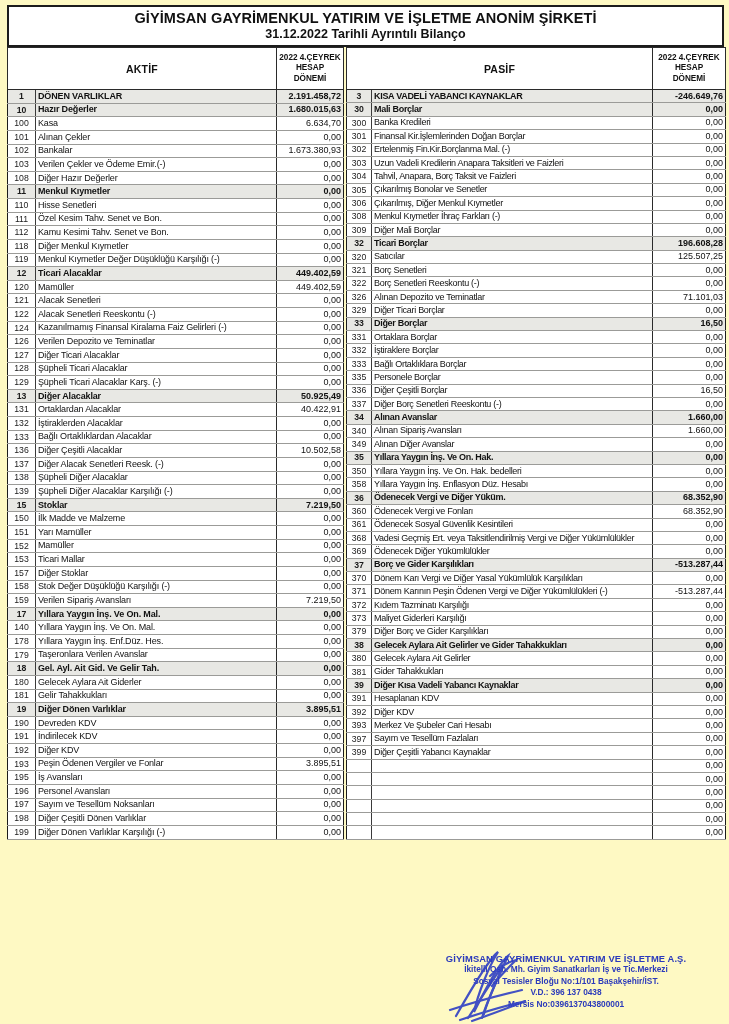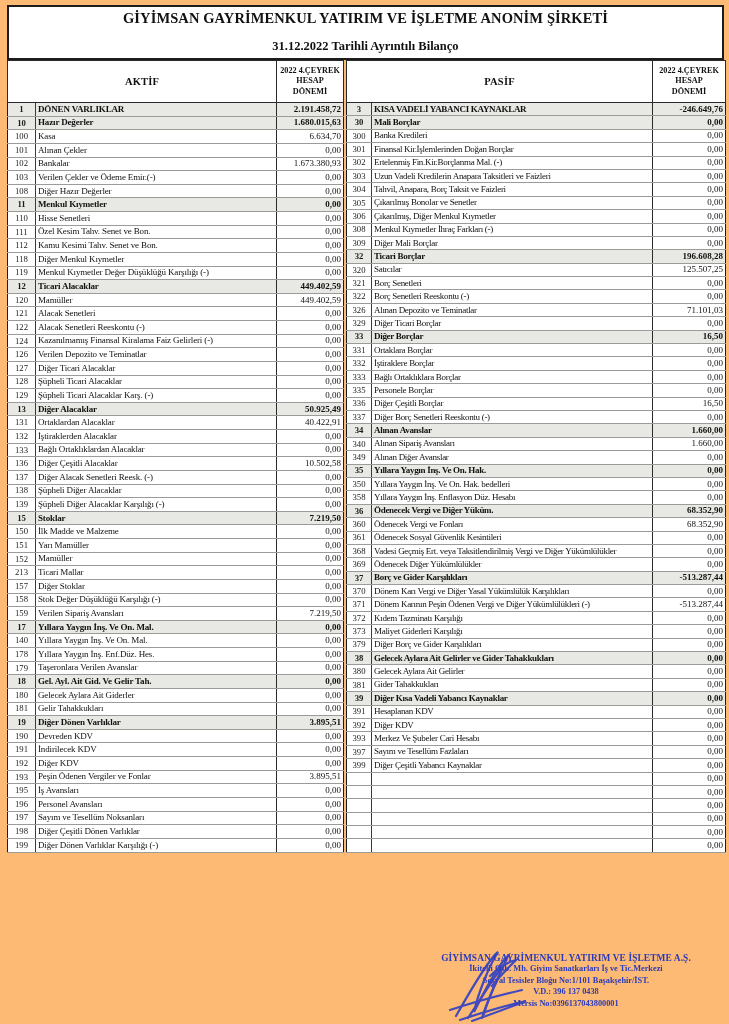--- a/index.html
+++ b/index.html
@@ -1,25 +1,25 @@
 <!DOCTYPE html>
 <html><head>
 <meta charset="utf-8">
 <style>
   html,body{margin:0;padding:0;background:#ffffff;}
   .sheet{
-    position:relative;width:729px;height:1024px;background:#fdba74;
-    font-family:Liberation Serif, serif;color:#111;overflow:hidden;
+    position:relative;width:729px;height:1024px;background:#fef9c3;
+    font-family:Liberation Sans, sans-serif;color:#111;overflow:hidden;
   }
   .doc{position:absolute;left:7px;top:5px;width:717px;}
   .title-box{
     border:2px solid #1c1c1c;text-align:center;padding:3px 0 4px 0;background:#fff;
   }
   .title-line1{font-size:14.5px;font-weight:bold;letter-spacing:.1px;}
-  .title-line2{font-size:12.5px;font-weight:bold;margin-top:12px;}
+  .title-line2{font-size:12.5px;font-weight:bold;margin-top:1px;}
   .tables{display:flex;gap:2px;}
   table{border-collapse:collapse;table-layout:fixed;background:#fff;}
   .t-left{width:336px;}
   .t-right{width:379px;}
   table{border:1.8px solid #1c1c1c;}
   thead th{
     height:41px;border:1px solid #2a2a2a;font-weight:bold;vertical-align:middle;
     background:#fff;padding:0;
   }
   .h-name{font-size:10.5px;letter-spacing:.2px;}
@@ -241,21 +241,21 @@
     <td class="code">151</td>
     <td class="label">Yarı Mamüller</td>
     <td class="value">0,00</td>
   </tr>
             <tr>
     <td class="code">152</td>
     <td class="label">Mamüller</td>
     <td class="value">0,00</td>
   </tr>
             <tr>
-    <td class="code">213</td>
+    <td class="code">153</td>
     <td class="label">Ticari Mallar</td>
     <td class="value">0,00</td>
   </tr>
             <tr>
     <td class="code">157</td>
     <td class="label">Diğer Stoklar</td>
     <td class="value">0,00</td>
   </tr>
             <tr>
     <td class="code">158</td>

